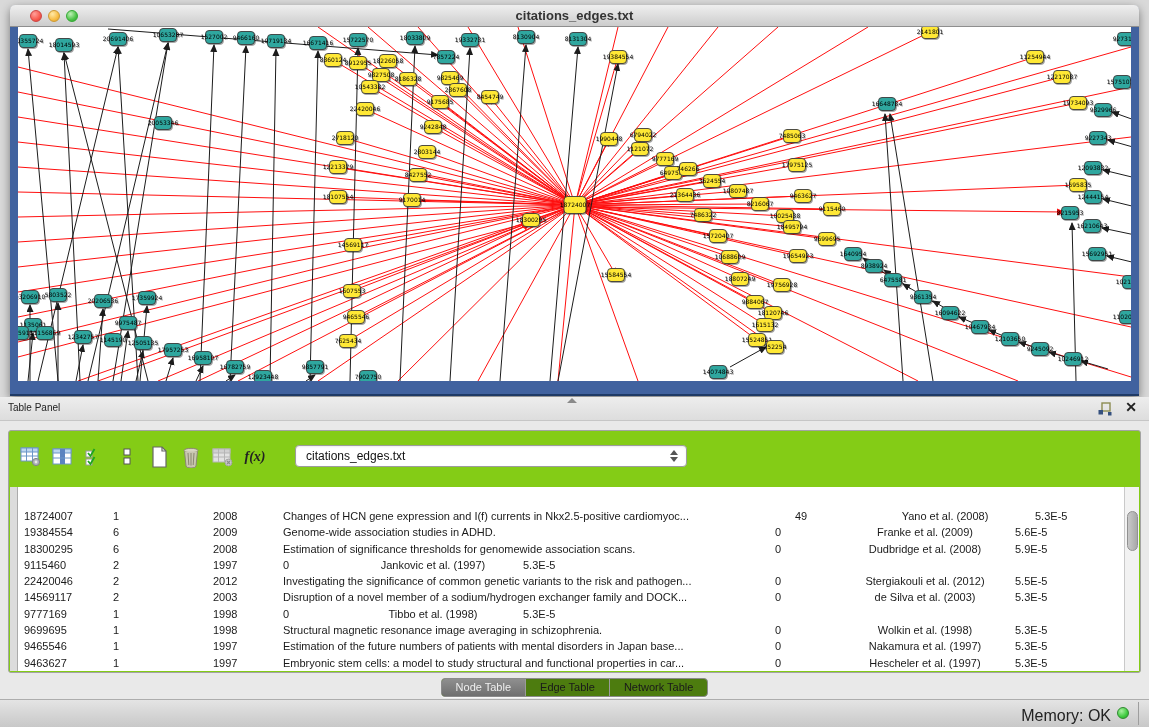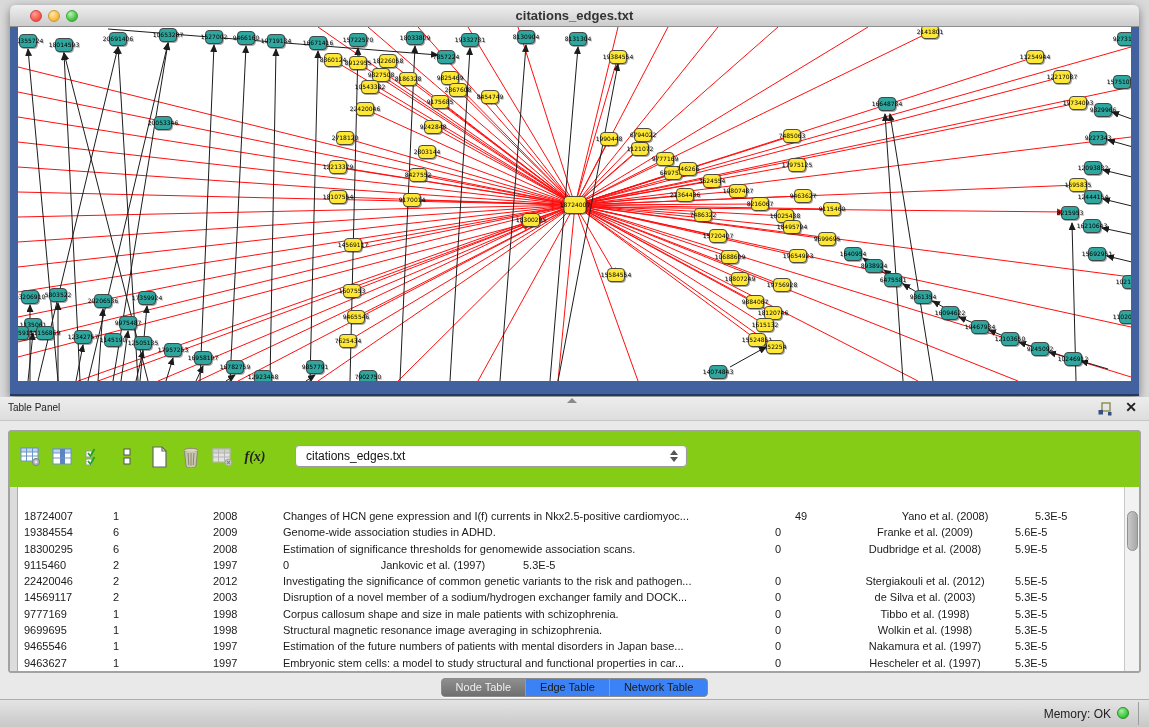--- a/index.html
+++ b/index.html
@@ -61,28 +61,28 @@
   .td { font-size:11px; color:#1A1A1A; line-height:16.3px; white-space:nowrap; overflow:hidden; flex:none; padding-left:5px; }
   .td.center { text-align:center; padding-left:0; }
 
   .vscroll { position:absolute; right:1px; top:56px; bottom:1px; width:15px;
     background:#F2F2F2; border-left:1px solid #C9C9C9; }
   .vthumb { position:absolute; left:2px; top:24px; width:11px; height:40px; border-radius:6px;
     background:linear-gradient(90deg,#C9C9C9,#A8A8A8); border:1px solid #909090; }
 
   .tab-bar { position:absolute; left:0; right:0; top:280px; height:20px; text-align:center; }
   .seg { display:inline-flex; border:1px solid #8B8B8B; border-radius:4px; overflow:hidden;
-    background:#3b82f6; box-shadow:0 1px 1px rgba(255,255,255,.8); }
+    background:#4d7c0f; box-shadow:0 1px 1px rgba(255,255,255,.8); }
   .seg .tab { font-size:11px; padding:2px 14px 3px; color:#1A1A1A; border-left:1px solid #9A9A9A; cursor:pointer; }
   .seg .tab:first-child { border-left:none; }
   .seg .tab.active { background:linear-gradient(#8F8F8F,#6F6F6F); color:#EFEFEF; }
 
   .status-bar { position:absolute; left:0; right:0; bottom:0; height:28px;
     background:linear-gradient(#E4E4E4,#C8C8C8); border-top:1px solid #ADADAD; }
-  .mem { position:absolute; right:38px; top:7px; font-size:12px; color:#222; }
+  .mem { position:absolute; right:38px; top:7px; font-size:16px; color:#222; }
   .mem-dot { position:absolute; right:20px; top:7px; width:12px; height:12px; border-radius:50%;
     background:radial-gradient(circle at 35% 30%, #A9F0A0, #3FCB3F 60%, #2A9E2A); border:1px solid #2E8A2E; }
   .status-div { position:absolute; right:10px; top:2px; bottom:2px; width:1px; background:#9E9E9E; }
 
   text.nlabel { font-family:"DejaVu Sans", sans-serif; font-size:6px; fill:#000; }
 </style>
 </head>
 <body>
 
 <div class="net-window">
@@ -623,21 +623,20 @@
             <div class="td" style="width: 70px;">2003</div>
             <div class="td" style="width: 492px;">Disruption of a novel member of a sodium/hydrogen exchanger family and DOCK...</div>
             <div class="td" style="width: 70px;">0</div>
             <div class="td center" style="width: 170px;">de Silva et al. (2003)</div>
             <div class="td" style="width: 88px;">5.3E-5</div>
           </div>
           <div class="tr">
             <div class="td" style="width: 89px;">9777169</div>
             <div class="td" style="width: 100px;">1</div>
             <div class="td" style="width: 70px;">1998</div>
-            <div class="td" style="width: 492px;">Corpus callosum shape and size in male patients with schizophrenia.</div>
             <div class="td" style="width: 70px;">0</div>
             <div class="td center" style="width: 170px;">Tibbo et al. (1998)</div>
             <div class="td" style="width: 88px;">5.3E-5</div>
           </div>
           <div class="tr">
             <div class="td" style="width: 89px;">9699695</div>
             <div class="td" style="width: 100px;">1</div>
             <div class="td" style="width: 70px;">1998</div>
             <div class="td" style="width: 492px;">Structural magnetic resonance image averaging in schizophrenia.</div>
             <div class="td" style="width: 70px;">0</div>

